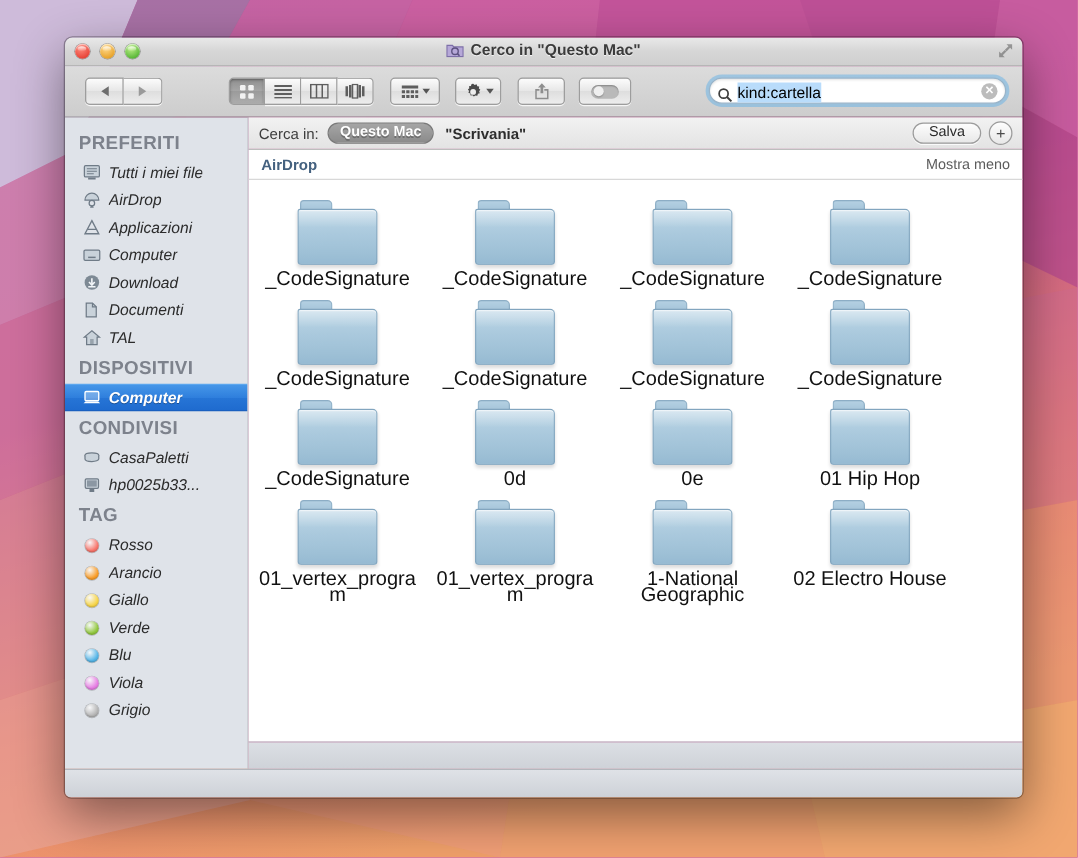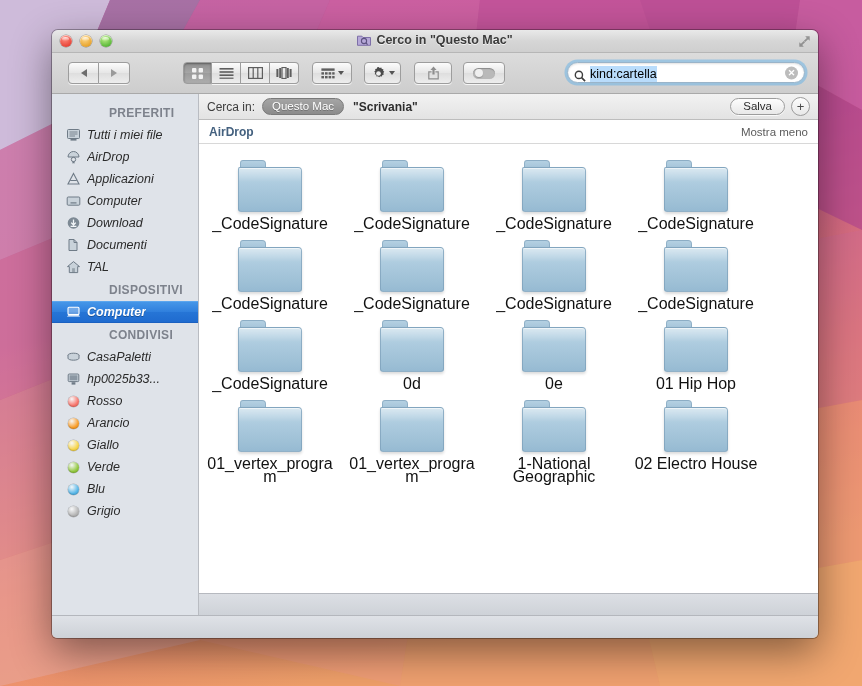--- a/index.html
+++ b/index.html
@@ -105,22 +105,22 @@
 
   
   .sidebar{
     width:147px;flex:0 0 147px;
     background:#dfe3e9;
     border-right:1px solid #b9bcc2;
     padding-top:7px;box-sizing:border-box;
     overflow:hidden;
   }
   .sb-head{
-    font-size:12px;font-weight:bold;color:#7d828c;letter-spacing:.3px;
-    padding:5px 0 4px 11px;text-transform:uppercase;margin-left:46px;
+    font-size:15px;font-weight:bold;color:#7d828c;letter-spacing:.3px;
+    padding:5px 0 4px 11px;text-transform:uppercase;
   }
   .sb-item{
     height:22px;display:flex;align-items:center;gap:6px;padding-left:14px;
     font-size:12.5px;color:#2b2b2b;cursor:default;
   }
   .sb-item.sel{
     background:linear-gradient(to bottom,#4596e8 0%,#2f7fdd 50%,#2675d6 51%,#1f6bcf 100%);
     color:#fff;font-weight:bold;text-shadow:0 1px 0 rgba(0,0,0,.3);
     border-top:1px solid #5ba6ee;border-bottom:1px solid #1a60c0;
     height:20px;
@@ -131,21 +131,21 @@
 
   
   .content{flex:1 1 auto;display:flex;flex-direction:column;min-width:0;background:#f9a8d4;}
   .scopebar{
     height:25px;flex:0 0 auto;display:flex;align-items:center;
     background:linear-gradient(to bottom,#f2f2f2,#e3e3e3);
     border-bottom:1px solid #bdbdbd;padding:0 8px;position:relative;
   }
   .scope-lbl{font-size:12px;color:#3d3d3d;margin-right:7px;}
   .scope-pill{
-    font-size:11.5px;font-weight:normal;color:#fff;
+    font-size:11.5px;font-weight:bold;color:#fff;
     background:linear-gradient(to bottom,#a5a5a5,#8b8b8b);
     border:1px solid #7a7a7a;border-radius:9px;padding:1px 9px 2px;
     text-shadow:0 1px 0 rgba(0,0,0,.25);
   }
   .scope-alt{font-size:12px;font-weight:bold;color:#2d2d2d;margin-left:9px;}
   .scope-right{position:absolute;right:8px;display:flex;align-items:center;gap:6px;}
   .salva{
     font-size:11.5px;color:#2b2b2b;border:1px solid #9c9c9c;border-radius:9px;
     background:linear-gradient(to bottom,#fdfdfd,#e8e8e8);padding:1px 12px 2px;
     box-shadow:0 1px 0 rgba(255,255,255,.8);
@@ -456,20 +456,21 @@
         <div class="sb-item">
           <span class="sb-ico">
             <svg width="15" height="14" viewBox="0 0 15 14">
               <rect x="2.2" y="2" width="10.6" height="7.6" rx="1" fill="#c9d2da" stroke="#6f7b87" stroke-width="1"></rect>
                 <rect x="3.6" y="3.3" width="7.8" height="5" fill="#8b97a3"></rect>
                 <rect x="5.6" y="10.2" width="3.8" height="2.4" fill="#6f7b87"></rect>
             </svg>
           </span>
           <span class="sb-label">hp0025b33...</span>
         </div>
+        <div class="sb-head">TAG</div>
         <div class="sb-item">
           <span class="sb-ico">
             <span class="dot" style="background:radial-gradient(circle at 35% 28%, rgba(255,255,255,.75), #f8756b 62%);"></span>
           </span>
           <span class="sb-label">Rosso</span>
         </div>
         <div class="sb-item">
           <span class="sb-ico">
             <span class="dot" style="background:radial-gradient(circle at 35% 28%, rgba(255,255,255,.75), #f99d29 62%);"></span>
           </span>
@@ -485,20 +486,26 @@
           <span class="sb-ico">
             <span class="dot" style="background:radial-gradient(circle at 35% 28%, rgba(255,255,255,.75), #92c83e 62%);"></span>
           </span>
           <span class="sb-label">Verde</span>
         </div>
         <div class="sb-item">
           <span class="sb-ico">
             <span class="dot" style="background:radial-gradient(circle at 35% 28%, rgba(255,255,255,.75), #56b6e8 62%);"></span>
           </span>
           <span class="sb-label">Blu</span>
+        </div>
+        <div class="sb-item">
+          <span class="sb-ico">
+            <span class="dot" style="background:radial-gradient(circle at 35% 28%, rgba(255,255,255,.75), #e77ee4 62%);"></span>
+          </span>
+          <span class="sb-label">Viola</span>
         </div>
         <div class="sb-item">
           <span class="sb-ico">
             <span class="dot" style="background:radial-gradient(circle at 35% 28%, rgba(255,255,255,.75), #b5b5b5 62%);"></span>
           </span>
           <span class="sb-label">Grigio</span>
         </div>
       </div>
 
     <div class="content">

